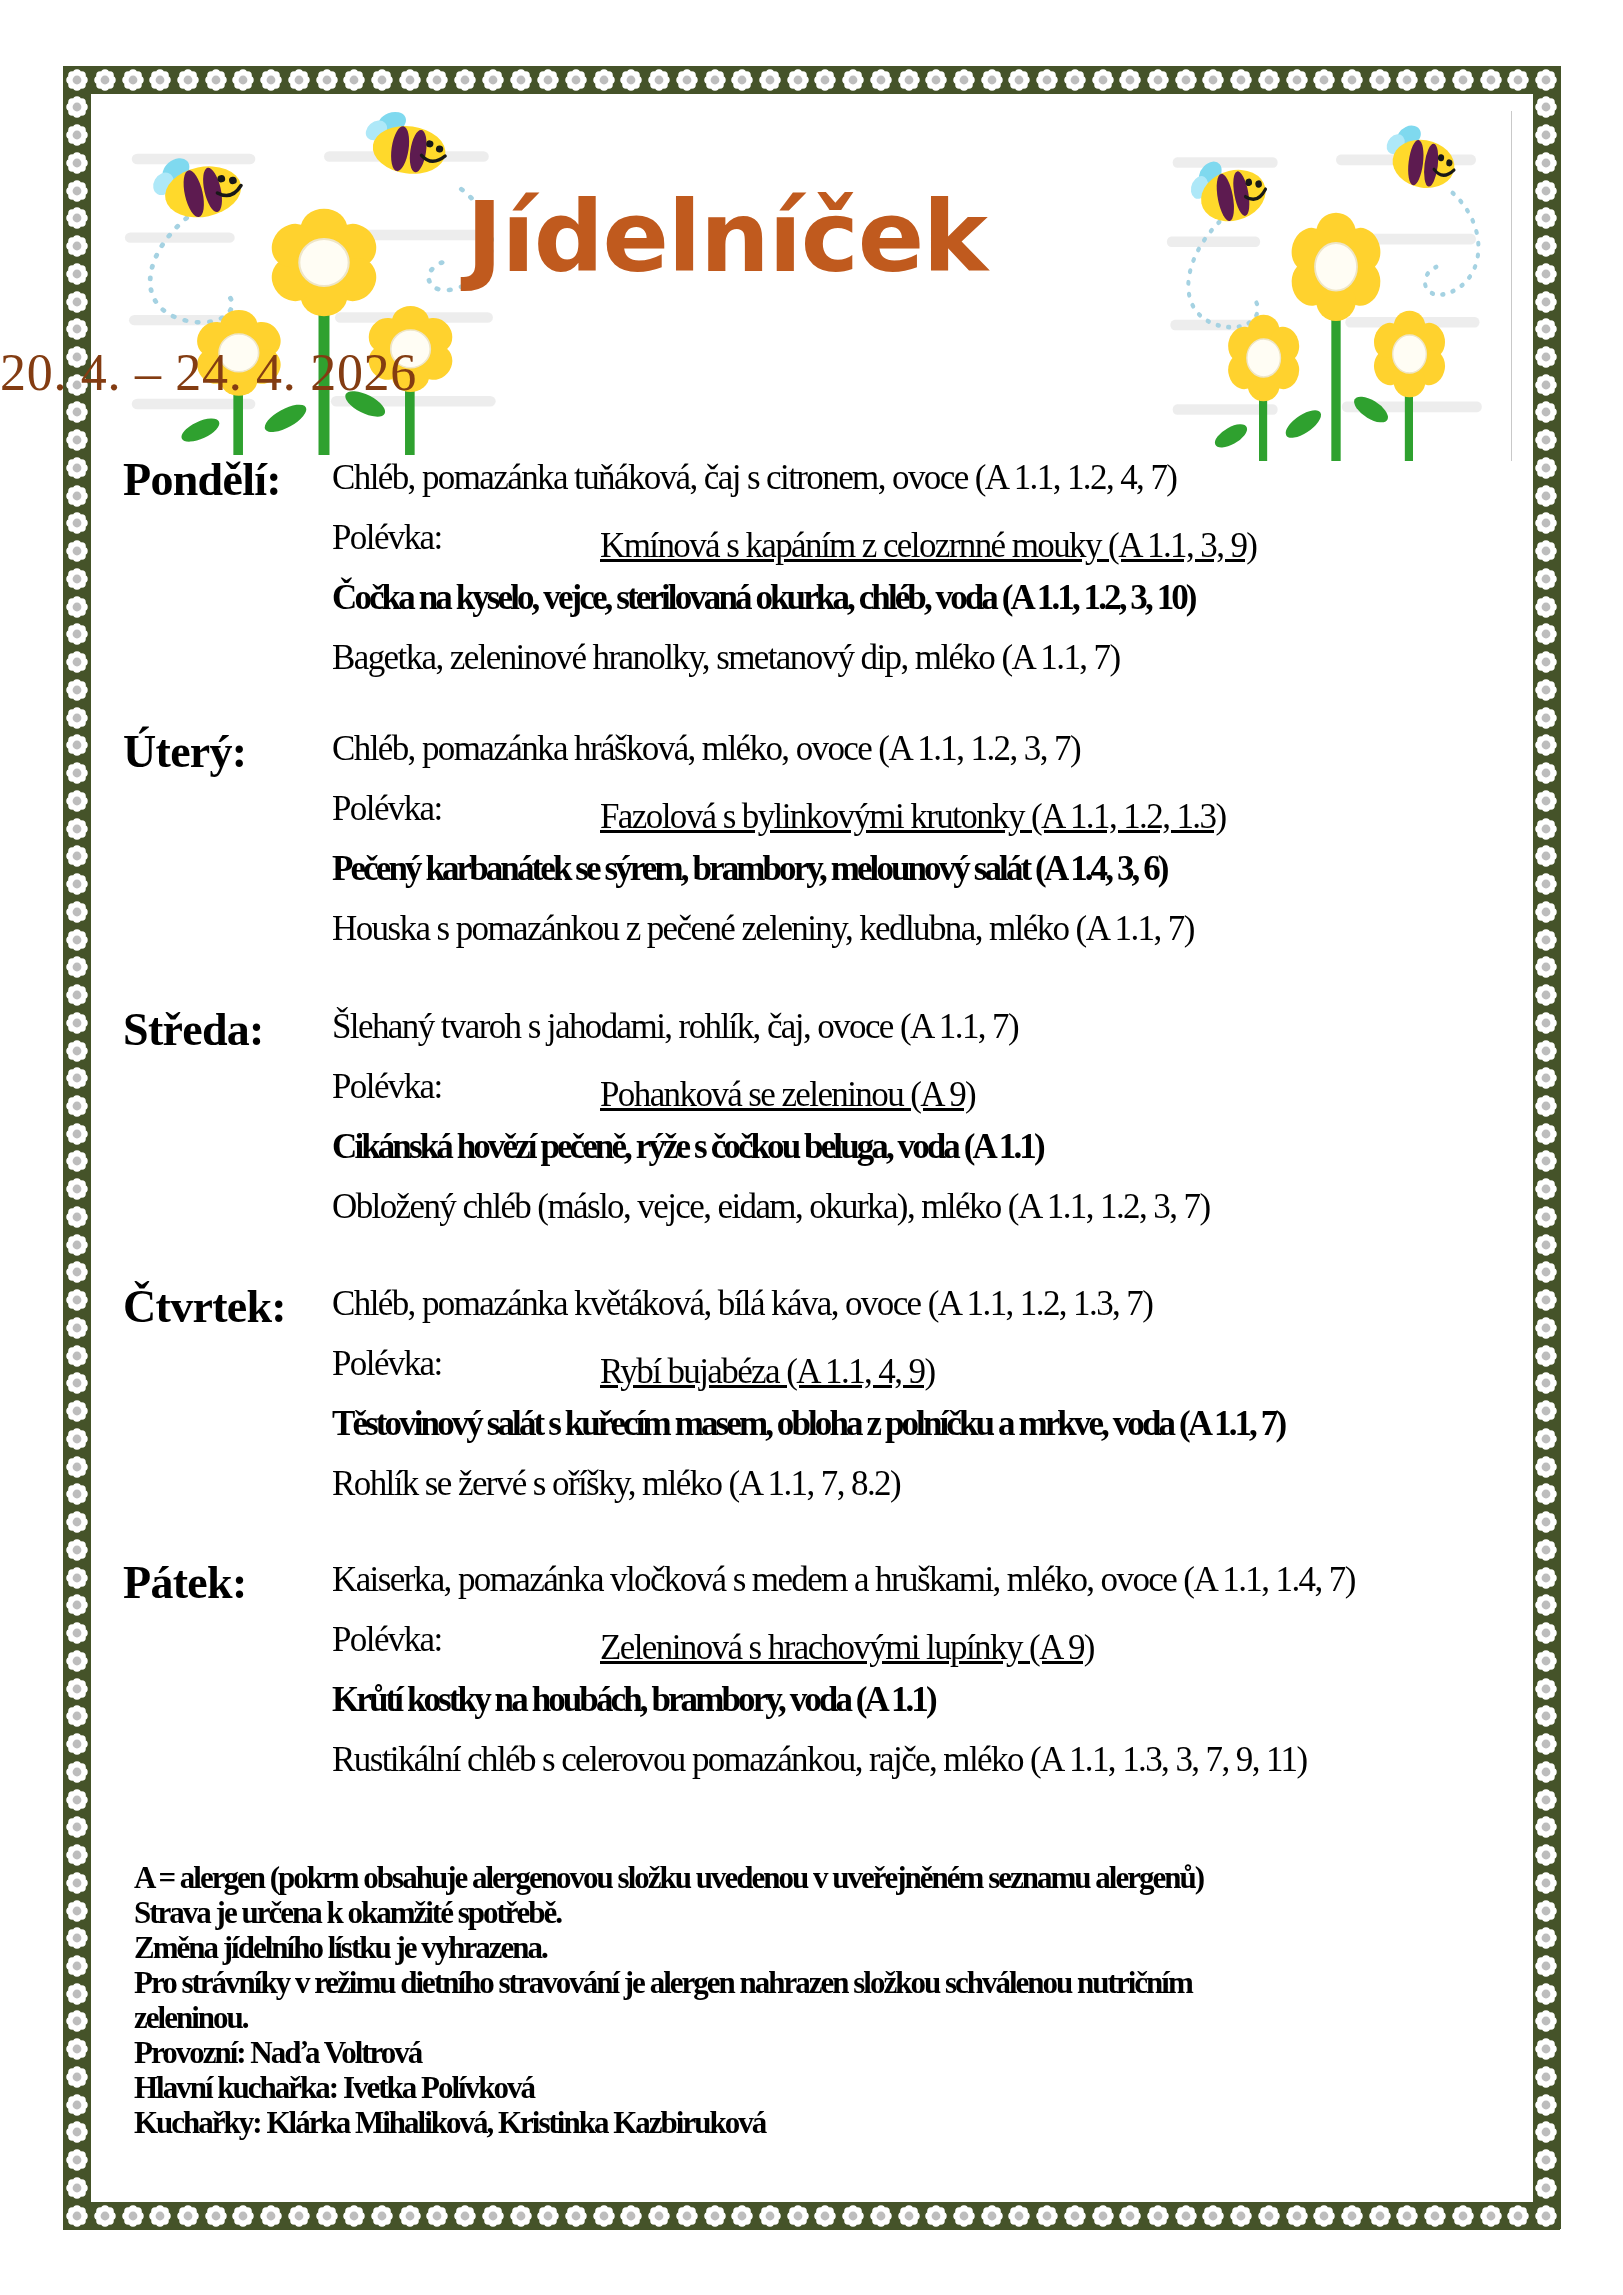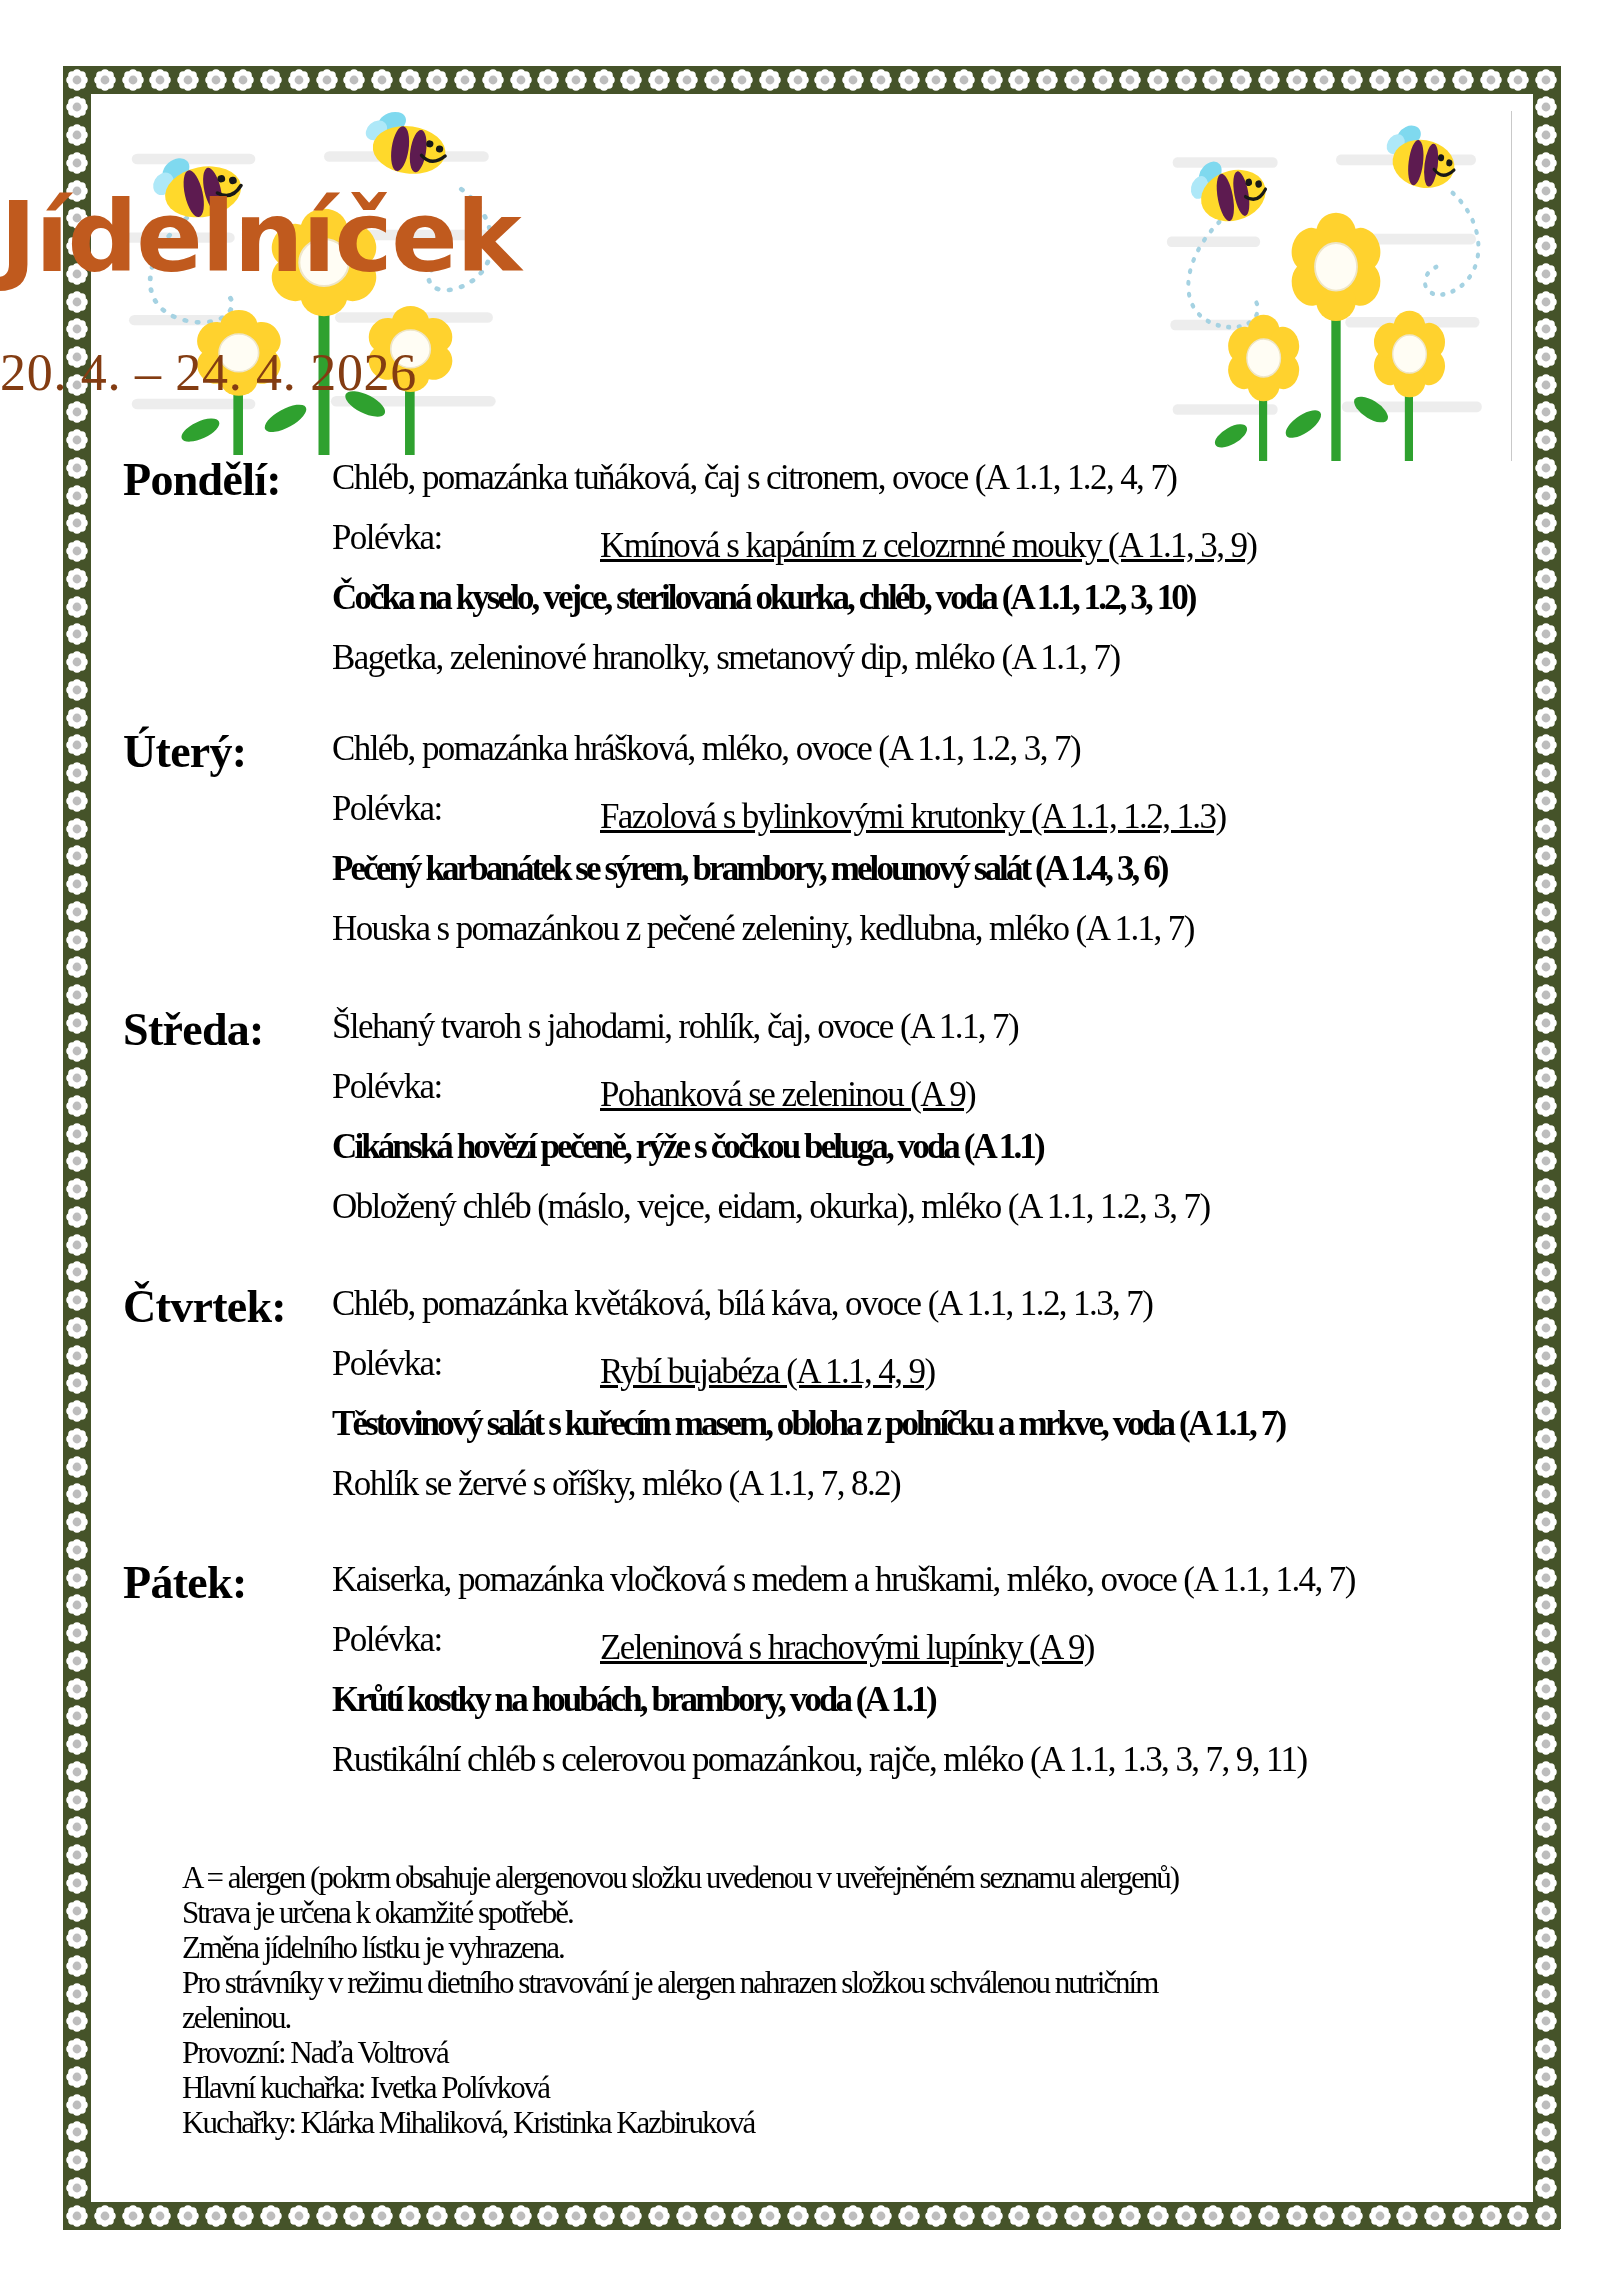--- a/index.html
+++ b/index.html
@@ -13,21 +13,21 @@
   
   .band{position:absolute;background:var(--border_green);z-index:1;}
   .band-top   {left:63px;  top:66px;  width:1497px; height:27.5px;}
   .band-bottom{left:63px;  top:2202px; width:1497px; height:27.5px;}
   .band-left  {left:63px;  top:66px;  width:27.5px;   height:2163px;}
   .band-right {left:1533px;top:66px;  width:27.5px;   height:2163px;}
   .bflower{position:absolute;z-index:2;}
   
   .title{
     position:absolute;top:188px;left:0;width:1453px;
-    text-align:left;
+    text-align:center;
     font-family:"DejaVu Sans", sans-serif;
     font-weight:bold;font-size:98px;line-height:1;
     letter-spacing:-1.3px;
     color:var(--title);
     z-index:4;
   }
   .date{
     position:absolute;top:347px;left:0;width:1623px;
     text-align:left;
     font-weight:normal;font-size:52px;line-height:1;
@@ -60,22 +60,22 @@
   .row{
     position:relative;height:60px;line-height:60px;
     font-size:35px;letter-spacing:-1.6px;
     color:#000;white-space:nowrap;margin-left:11px;
   }
   .row .soup-name{position:absolute;left:268px;top:8px;text-decoration:underline;}
   .row.main{font-weight:bold;letter-spacing:-2.9px;}
   
   .footer{position:absolute;left:134px;top:1860px;z-index:4;}
   .footer-line{
-    font-weight:normal;font-size:31px;line-height:35px;
-    letter-spacing:-2px;color:#000;white-space:nowrap;margin-left:48px;
+    font-weight:bold;font-size:31px;line-height:35px;
+    letter-spacing:-2px;color:#000;white-space:nowrap;
   }
 </style>
 </head>
 <body>
 
 <div class="page">
 
   <div class="band band-top"></div>
   <div class="band band-bottom"></div>
   <div class="band band-left"></div>

